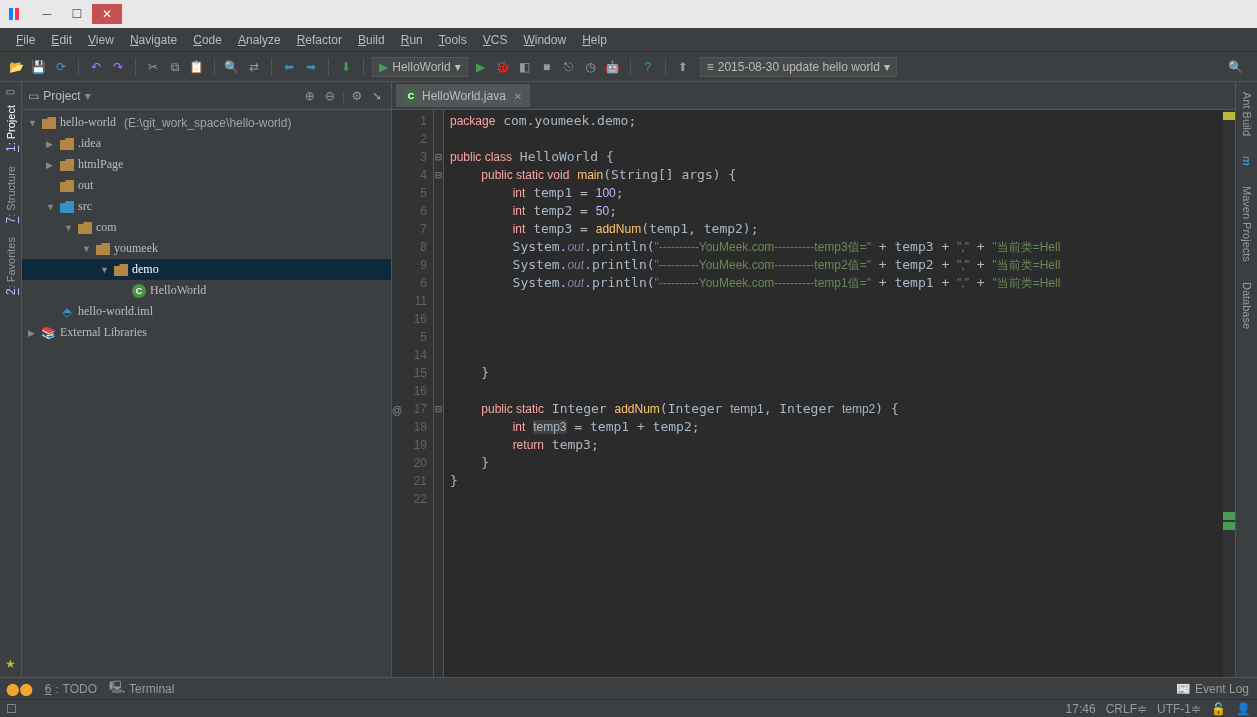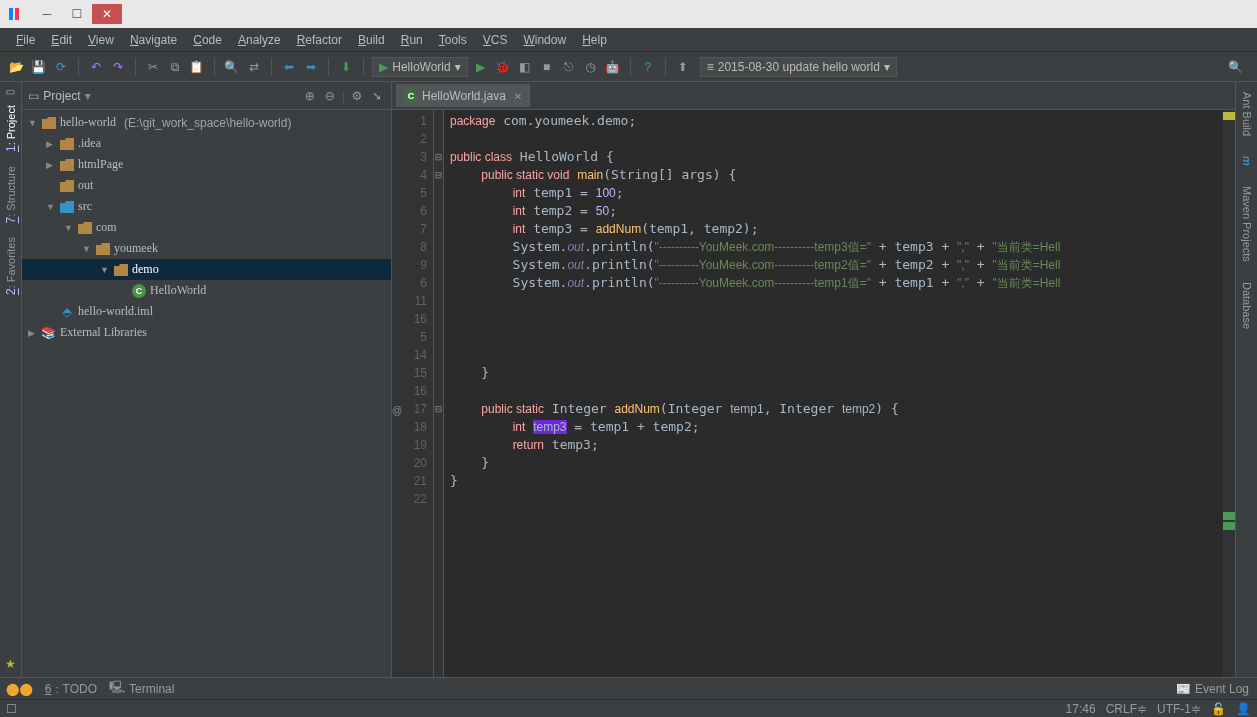--- a/index.html
+++ b/index.html
@@ -55,21 +55,21 @@
 .gutter .ln .mark { position:absolute; left:-2px; top:2px; color:#888; font-size:10px; }
 .foldgutter { width:10px; background:#313335; border-right:1px solid #555; padding-top:2px; }
 .foldgutter .fm { height:18px; color:#888; font-size:9px; text-align:center; line-height:18px; }
 .code { flex:1; font-family:Consolas,monospace; font-size:13px; line-height:18px; padding:2px 0 2px 6px; white-space:pre; color:#a9b7c6; overflow:hidden; }
 .kw { color:#fca5a5; }
 .str { color:#6a8759; }
 .num { color:#c4b5fd; }
 .fn { color:#ffc66d; }
 .fld { color:#9876aa; font-style:italic; }
 .param { color:#a9b7c6; }
-.highlight { background:#6d28d9; }
+.highlight { background:#404040; }
 .errstrip { width:12px; background:#313335; }
 .errstrip .marker { height:8px; margin-top:2px; }
 .errstrip .warn { background:#baba3a; }
 .errstrip .grn { background:#499c54; }
 
 .toolstrip-bottom { height:22px; background:#3c3f41; border-top:1px solid #555; display:flex; align-items:center; padding:0 8px; gap:12px; }
 .toolstrip-bottom .item { color:#999; display:flex; align-items:center; gap:4px; font-size:11px; }
 .toolstrip-bottom .right { margin-left:auto; }
 .statusbar { height:18px; background:#3c3f41; border-top:1px solid #2b2b2b; display:flex; align-items:center; padding:0 6px; color:#999; font-size:11px; gap:10px; }
 .statusbar .spacer { flex:1; }

